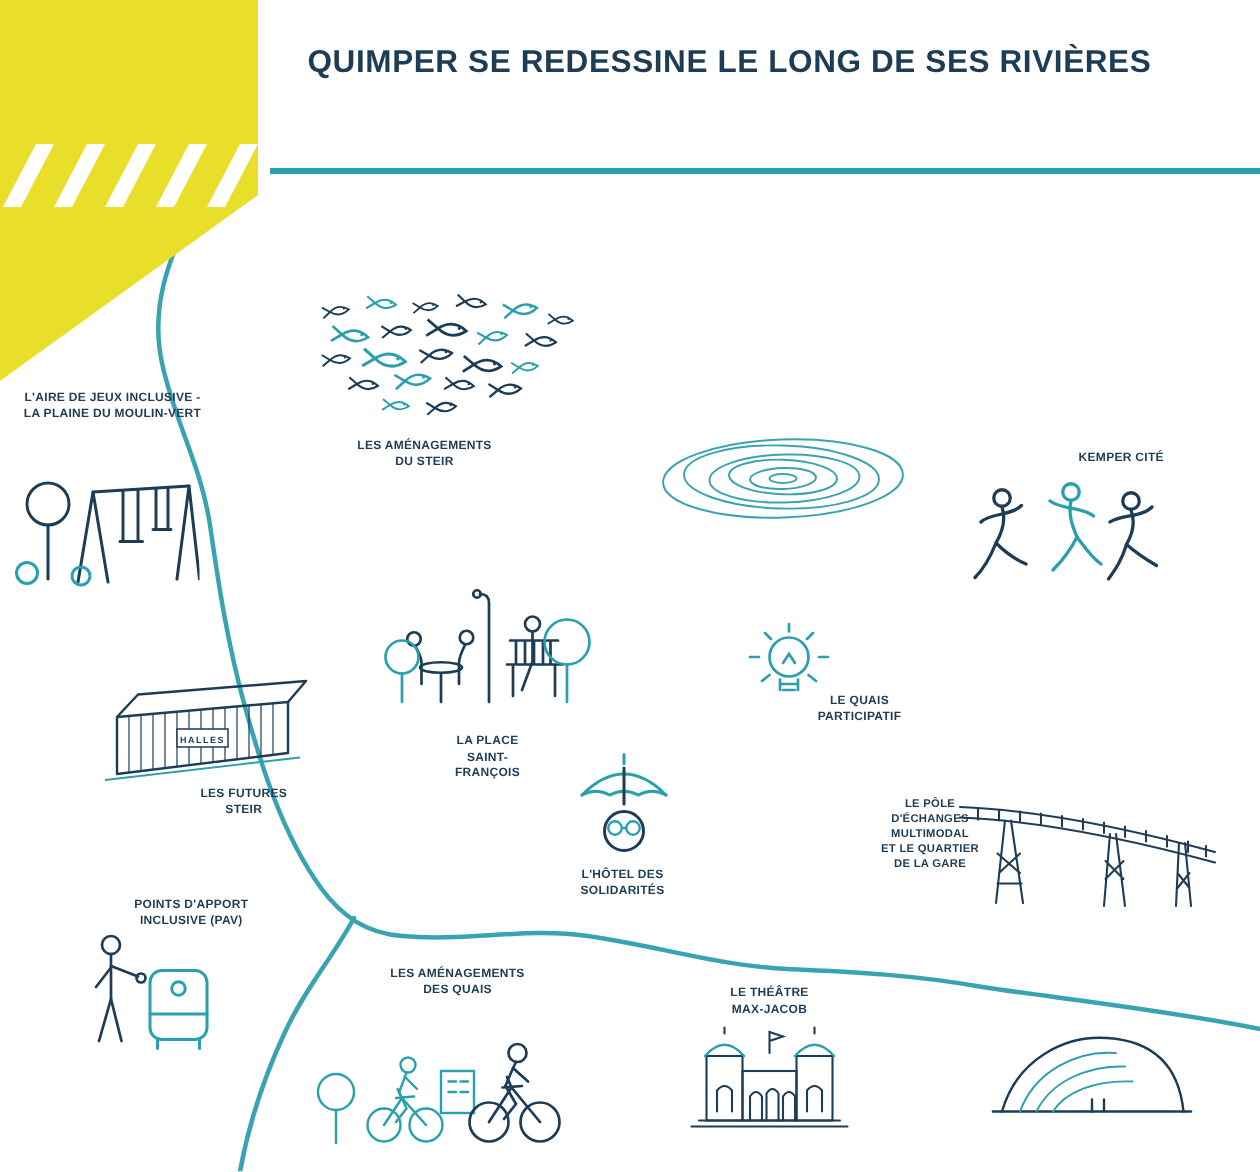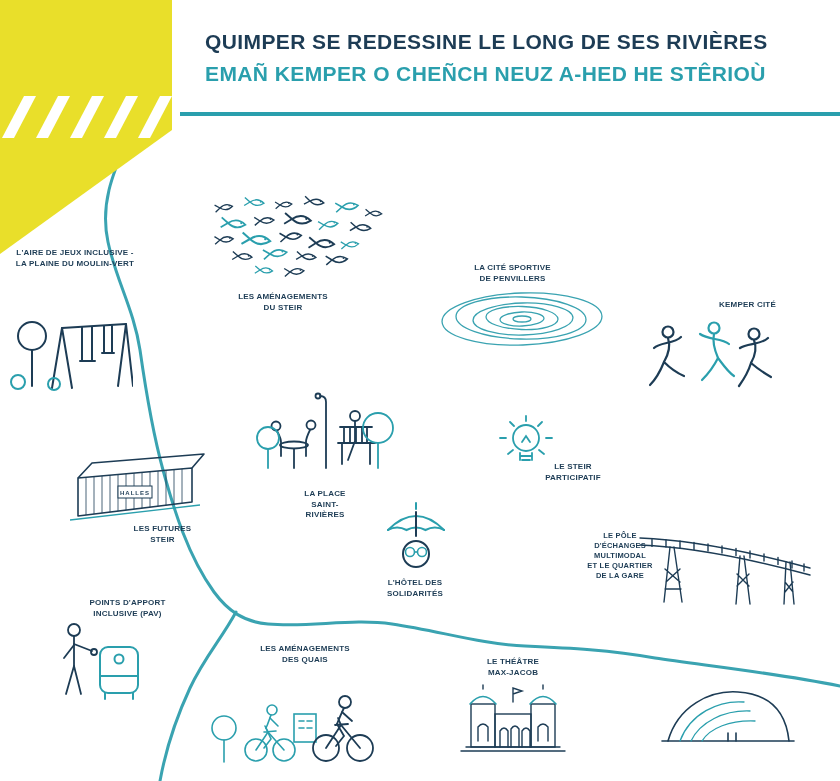--- a/index.html
+++ b/index.html
@@ -37,24 +37,23 @@
     <g fill="#ffffff">
       <polygon points="2,138 24,96 36,96 14,138"></polygon>
       <polygon points="36,138 58,96 70,96 48,138"></polygon>
       <polygon points="70,138 92,96 104,96 82,138"></polygon>
       <polygon points="104,138 126,96 138,96 116,138"></polygon>
       <polygon points="138,138 160,96 172,96 150,138"></polygon>
     </g>
   </svg>
 
   <div class="page-title">QUIMPER SE REDESSINE LE LONG DE SES RIVIÈRES</div>
-  <div class="page-subtitle">EMAÑ KEMPER O CHEÑCH NEUZ A-HED HE STÊRIOÙ</div>
   <div class="rule"></div>
 
-  <div class="loc-label" style="left:5px;top:248px;width:140px">L'AIRE DE JEUX INCLUSIVE -
+  <div class="loc-label" style="left:5px;top:260px;width:140px">L'AIRE DE JEUX INCLUSIVE -
 LA PLAINE DU MOULIN-VERT</div>
   <svg class="icon" style="left:8px;top:286px" width="125" height="118" viewBox="0 0 125 118">
     <g fill="none" stroke="#1d3c55" stroke-width="2" stroke-linecap="round">
       <circle cx="24" cy="50" r="14"></circle>
       <path d="M24 64 L24 100"></path>
       <path d="M54 42 L118 38"></path>
       <path d="M54 42 L44 102 M54 42 L64 102 M118 38 L110 100 M118 38 L125 100"></path>
       <path d="M74 41 L74 75 M84 41 L84 75 M72 75 L87 75"></path>
       <path d="M96 40 L96 67 M104 40 L104 67 M94 67 L106 67"></path>
     </g>
@@ -93,22 +92,20 @@
       <use href="#fish" style="color:#2a9fad" transform="translate(72 62) rotate(-6) scale(1.2)"></use>
       <use href="#fish" style="color:#1d3c55" transform="translate(104 64) rotate(6)"></use>
       <use href="#fish" style="color:#1d3c55" transform="translate(134 68) rotate(-4) scale(1.1)"></use>
       <use href="#fish" style="color:#2a9fad" transform="translate(62 78) rotate(4) scale(0.9)"></use>
       <use href="#fish" style="color:#1d3c55" transform="translate(92 80) rotate(-5)"></use>
     </g>
   </svg>
   <div class="loc-label" style="left:218px;top:292px;width:130px">LES AMÉNAGEMENTS
 DU STEIR</div>
 
-  <div class="loc-label" style="left:450px;top:263px;width:125px">LA CITÉ SPORTIVE
-DE PENVILLERS</div>
   <svg class="icon" style="left:438px;top:288px" width="168" height="62" viewBox="0 0 168 62">
     <g fill="none" stroke="#3aa3b1" stroke-width="1.3">
       <ellipse cx="84" cy="31" rx="80" ry="26" transform="rotate(-2 84 31)"></ellipse>
       <ellipse cx="83" cy="30" rx="65" ry="21" transform="rotate(1.5 83 30)"></ellipse>
       <ellipse cx="85" cy="31" rx="50" ry="16" transform="rotate(-1.5 85 31)"></ellipse>
       <ellipse cx="84" cy="30" rx="36" ry="11.5" transform="rotate(2 84 30)"></ellipse>
       <ellipse cx="84" cy="31" rx="22" ry="7" transform="rotate(-2 84 31)"></ellipse>
       <ellipse cx="84" cy="31" rx="9" ry="3"></ellipse>
     </g>
   </svg>
@@ -151,31 +148,31 @@
     </g>
     <g fill="none" stroke="#2a9fad" stroke-width="1.8" stroke-linecap="round">
       <circle cx="122" cy="60" r="15"></circle>
       <path d="M122 75 L122 100"></path>
       <circle cx="12" cy="70" r="11"></circle>
       <path d="M12 81 L12 100"></path>
     </g>
   </svg>
   <div class="loc-label" style="left:285px;top:489px;width:80px">LA PLACE
 SAINT-
-RIVIÈRES</div>
+FRANÇOIS</div>
 
   <svg class="icon" style="left:498px;top:414px" width="56" height="58" viewBox="0 0 56 58">
     <g fill="none" stroke="#2a9fad" stroke-width="1.8" stroke-linecap="round">
       <circle cx="28" cy="24" r="13"></circle>
       <path d="M24 28 L28 22 L32 28"></path>
       <path d="M22 39 L22 46 M34 39 L34 46 M22 42 L34 42 M24 46 L32 46"></path>
       <path d="M28 2 L28 7 M8 24 L2 24 M54 24 L48 24 M12 8 L16 12 M44 8 L40 12 M10 40 L15 36 M46 40 L41 36"></path>
     </g>
   </svg>
-  <div class="loc-label" style="left:533px;top:462px;width:80px">LE STEIR
+  <div class="loc-label" style="left:533px;top:462px;width:80px">LE QUAIS
 PARTICIPATIF</div>
 
   <svg class="icon" style="left:66px;top:444px" width="142" height="84" viewBox="0 0 142 84">
     <path d="M4 76 L134 61" fill="none" stroke="#2a9fad" stroke-width="1.3"></path>
     <g fill="none" stroke="#1d3c55" stroke-width="0.8">
       <path d="M20 33.3 L20 71 M28 32.6 L28 70 M36 31.9 L36 69.1 M44 31.2 L44 68.1 M52 30.5 L52 67.1 M60 29.8 L60 66.1 M68 29.1 L68 65.1 M76 28.4 L76 64.1 M84 27.7 L84 63.2 M92 27 L92 62.2 M100 26.3 L100 61.2 M108 25.6 L108 60.2 M116 24.9 L116 59.2"></path>
     </g>
     <g fill="none" stroke="#1d3c55" stroke-width="1.6" stroke-linejoin="round">
       <path d="M12 34 L126 24 L126 58 L12 72 Z"></path>
       <path d="M12 34 L26 19 L138 10 L126 24"></path>

